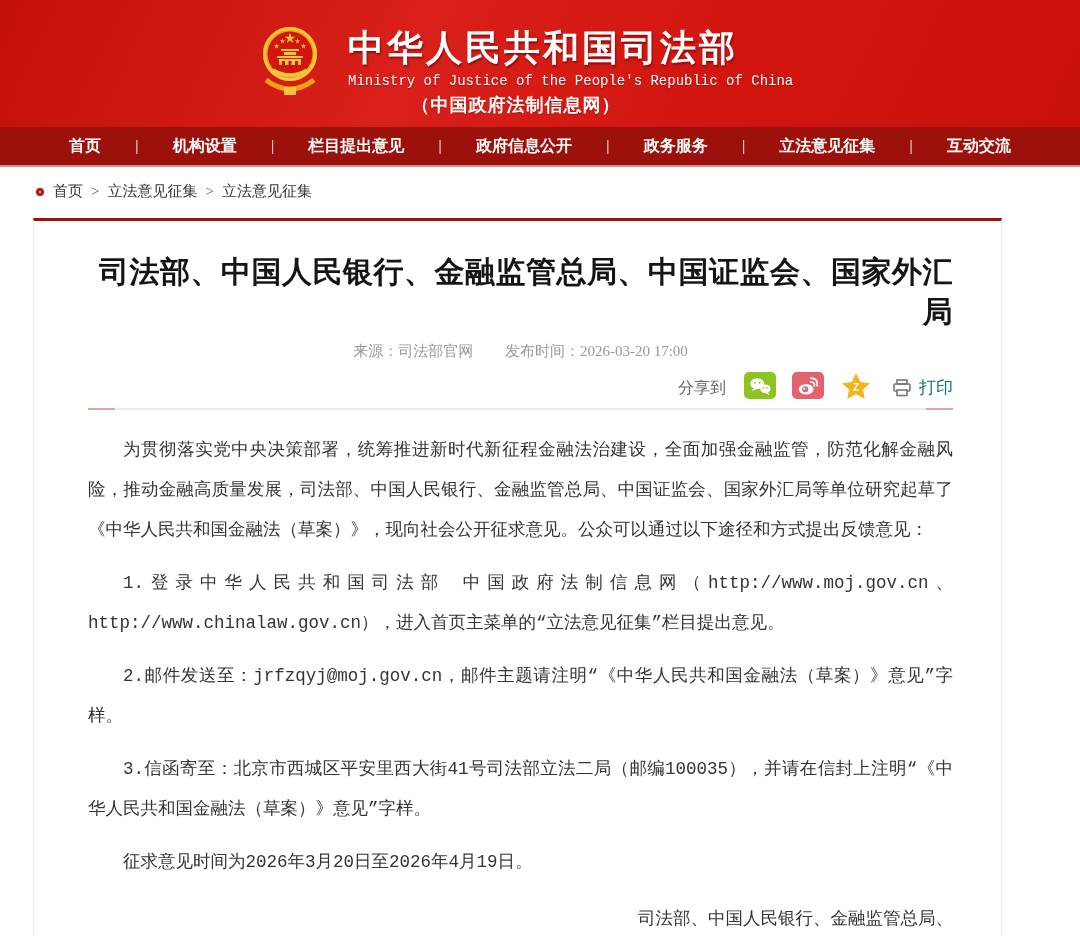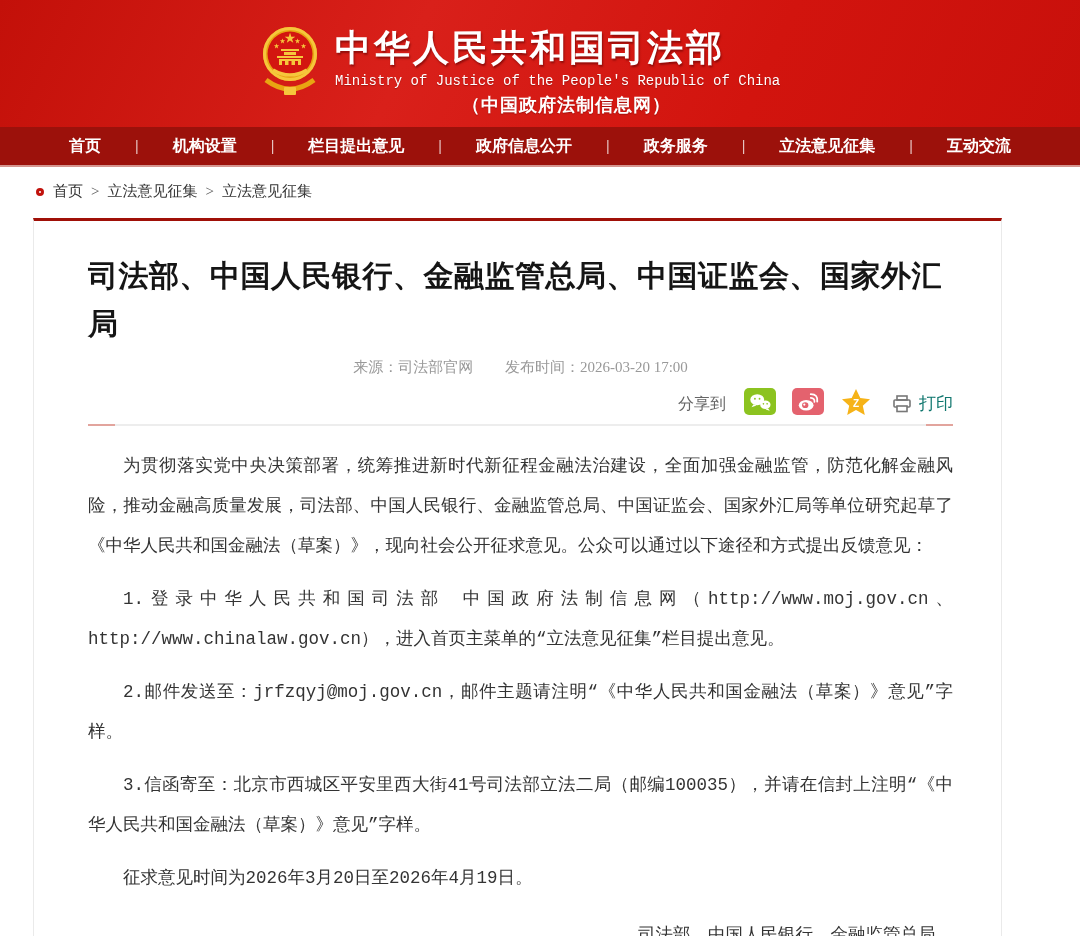--- a/index.html
+++ b/index.html
@@ -5,21 +5,21 @@
   * { margin:0; padding:0; box-sizing:border-box; }
   html,body { width:1080px; height:936px; overflow:hidden; background:#fff;
     font-family:"Liberation Serif","DejaVu Serif",serif; }
 
   
   .site-header{
     position:relative; width:1080px; height:127px;
     background:linear-gradient(115deg,#c31009 0%,#d9201a 38%,#d2140e 70%,#c8100b 100%);
   }
   .emblem{ position:absolute; left:259px; top:20px; width:62px; height:86px; }
-  .titles{ position:absolute; left:335px; top:24px; width:336px; text-align:right; color:#fff; }
+  .titles{ position:absolute; left:348px; top:24px; width:336px; text-align:center; color:#fff; }
   .site-title{ font-size:36px; font-weight:bold; letter-spacing:3px; white-space:nowrap;
     text-shadow:1px 2px 2px rgba(90,0,0,.55); }
   .site-title-en{ font-size:14px; margin-top:0; white-space:nowrap;
     font-family:Liberation Mono, monospace; text-shadow:0 1px 1px rgba(90,0,0,.4);}
   .site-subtitle{ font-size:18px; font-weight:bold; margin-top:4px; letter-spacing:1px;
     text-shadow:0 1px 1px rgba(90,0,0,.4); }
 
   
   .main-nav{
     width:1080px; height:40px; background:#9c110b; border-bottom:2px solid #d4958f;
@@ -38,22 +38,22 @@
   .breadcrumb a{ color:#333; text-decoration:none; cursor:pointer; }
   .breadcrumb .bsep{ margin:0 8px; color:#555; }
   .breadcrumb .current{ color:#333; }
 
   
   .content-box{
     margin:8px 0 0 33px; width:969px; height:730px; background:#fff;
     border-top:3px solid #a01008; border-left:1px solid #eaeaea; border-right:1px solid #eaeaea;
     padding:31px 48px 0 54px;
   }
-  .article-title{ text-align:left; color:#151515; font-size:30px; font-weight:bold;
-    line-height:48px; letter-spacing:0.5px; }
+  .article-title{ text-align:right; color:#151515; font-size:30px; font-weight:bold;
+    line-height:40px; letter-spacing:0.5px; }
   .meta-row{ margin-top:10px; text-align:center; color:#999; font-size:15px; }
   .meta-row span{ margin:0 14px; }
   .share-row{ margin-top:8px; display:flex; justify-content:flex-end; align-items:flex-end; height:30px; }
   .share-label{ color:#666; font-size:16px; margin-right:18px; }
   .share-icon{ display:inline-flex; align-items:center; justify-content:center;
     width:32px; height:27px; border-radius:5px; margin-right:16px; cursor:pointer; }
   .share-icon.wechat{ background:#8cc320; }
   .share-icon.weibo{ background:#e4626e; }
   .share-icon.qzone{ background:transparent; margin-right:20px; }
   .print-btn{ display:inline-flex; align-items:center; color:#0f766e; font-size:17px; cursor:pointer; }

